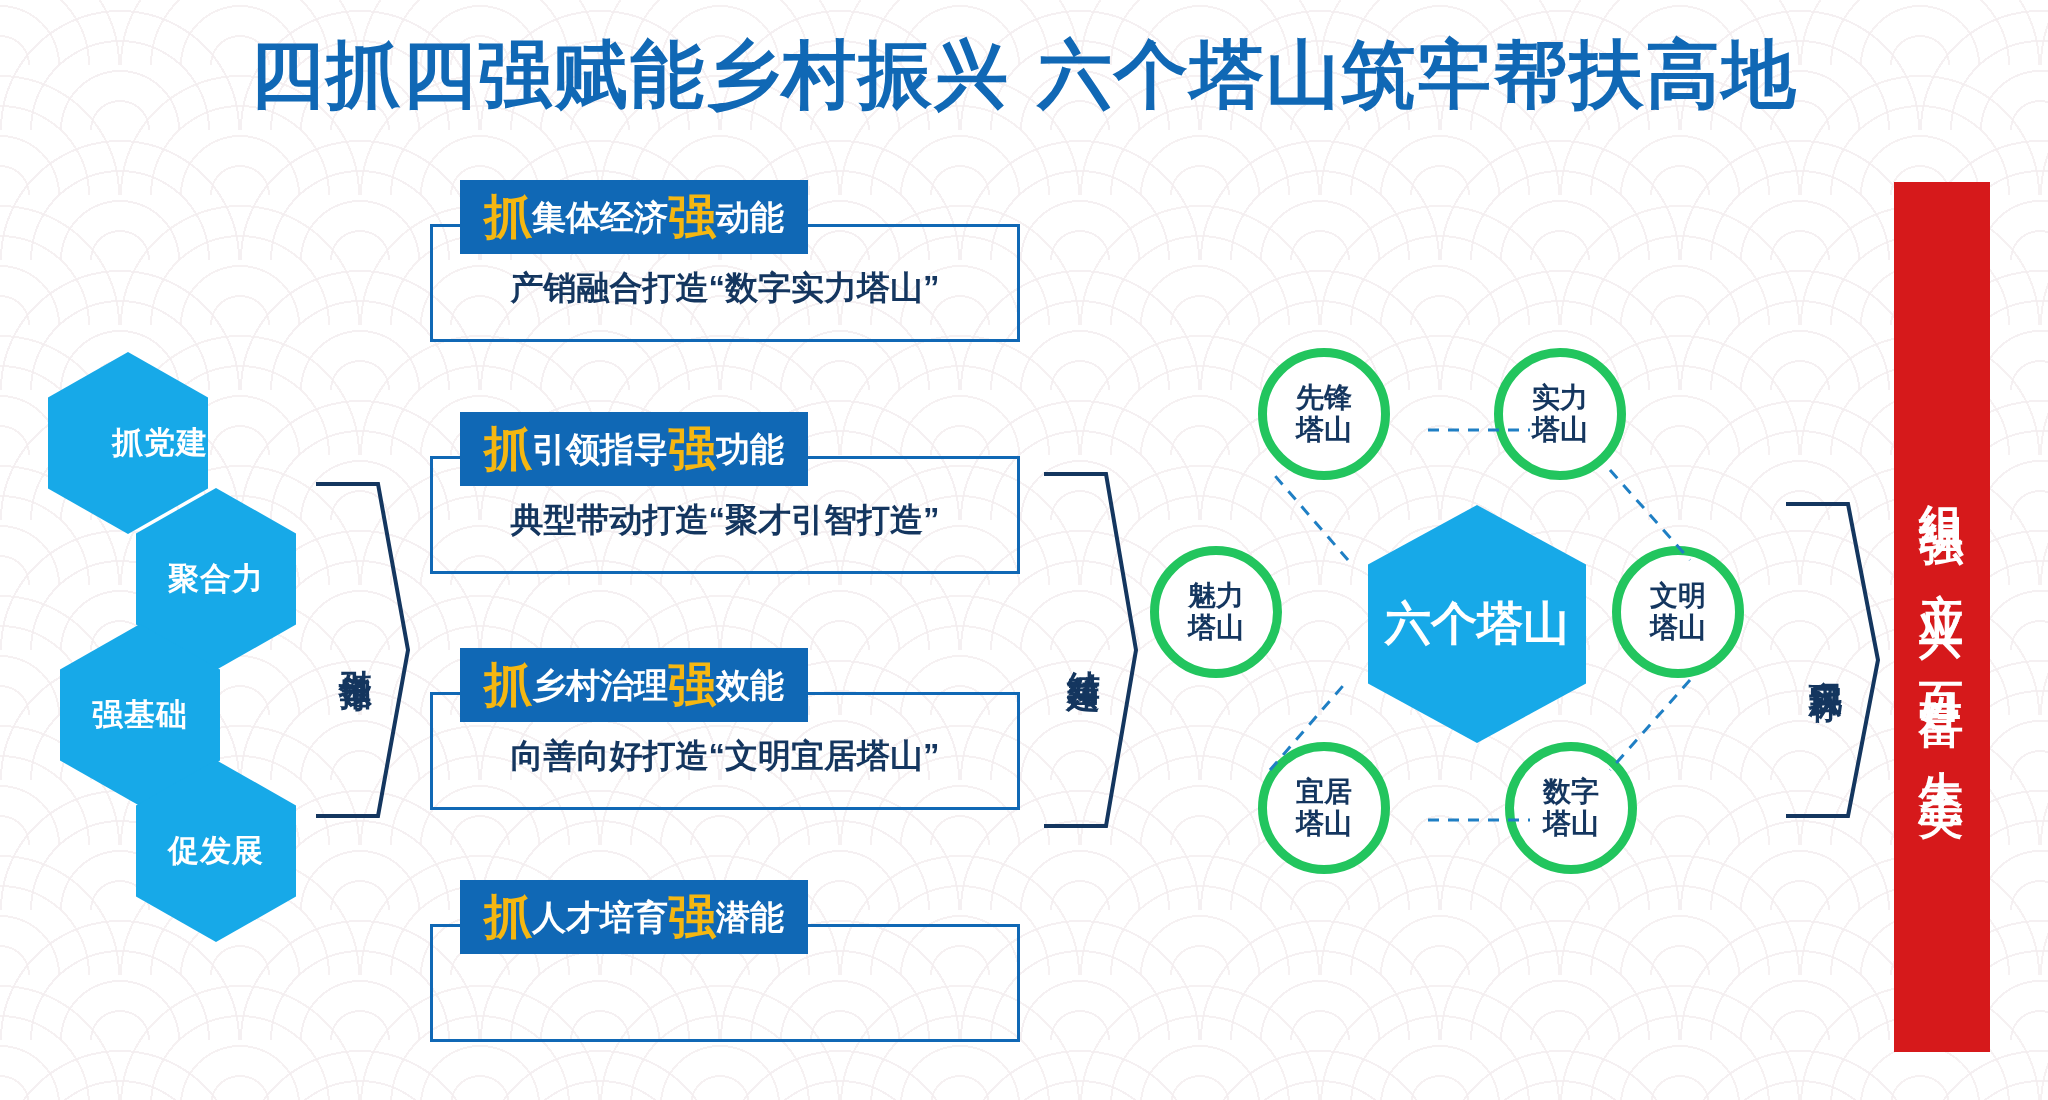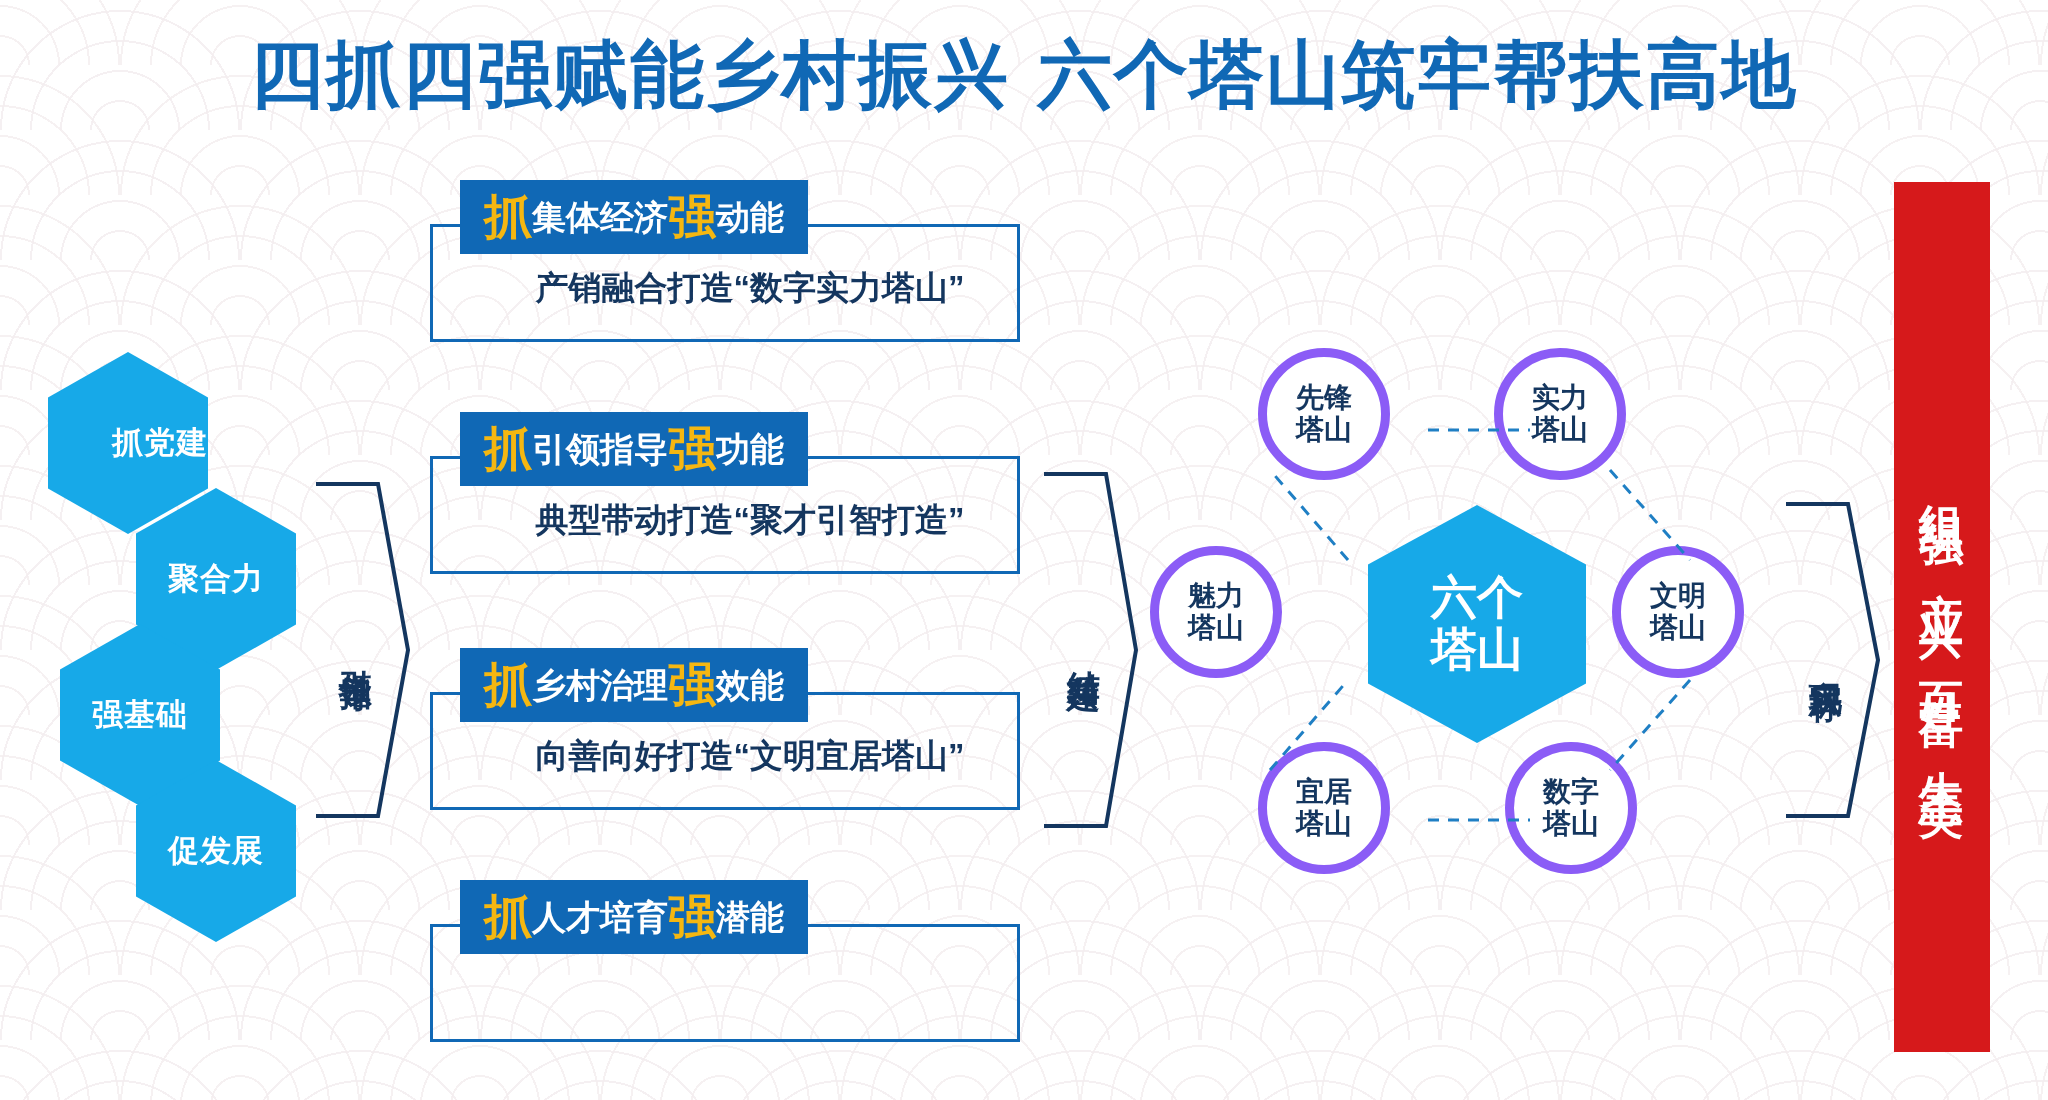--- a/index.html
+++ b/index.html
@@ -93,43 +93,42 @@
   }
   .card .head .big{color:#f5b711;font-size:48px;font-weight:bold;line-height:1;}
   .card .head .mid{color:#ffffff;font-size:34px;font-weight:bold;line-height:1;}
   .card .sub{
     position:absolute;
     left:0;top:86px;width:100%;
     text-align:center;
     font-size:33px;font-weight:bold;
     color:#14365f;
     white-space:nowrap;
-    margin-left:25px;
   }
 
   
   .circ{
     position:absolute;
     width:132px;height:132px;
     border-radius:50%;
-    border:9px solid #8b5cf6;
+    border:9px solid #22c55e;
     background:#fff;
     display:flex;flex-direction:column;
     align-items:center;justify-content:center;
     color:#14365f;font-size:28px;font-weight:bold;
     line-height:1.14;
     box-sizing:border-box;
   }
   .hexcenter{
     position:absolute;
     width:218px;height:238px;
     background:#17a9e8;
     clip-path:polygon(50% 0%,100% 25%,100% 75%,50% 100%,0% 75%,0% 25%);
     border-radius:20px;
-    display:flex;flex-direction:column;
+    display:flex;flex-direction:row;
     align-items:center;justify-content:center;
     color:#fff;font-size:46px;font-weight:bold;line-height:1.12;
   }
   svg.dashes{position:absolute;left:0;top:0;overflow:visible;}
 
   
   .redbar{
     position:absolute;
     background:#d6191b;
     display:flex;align-items:center;justify-content:center;

